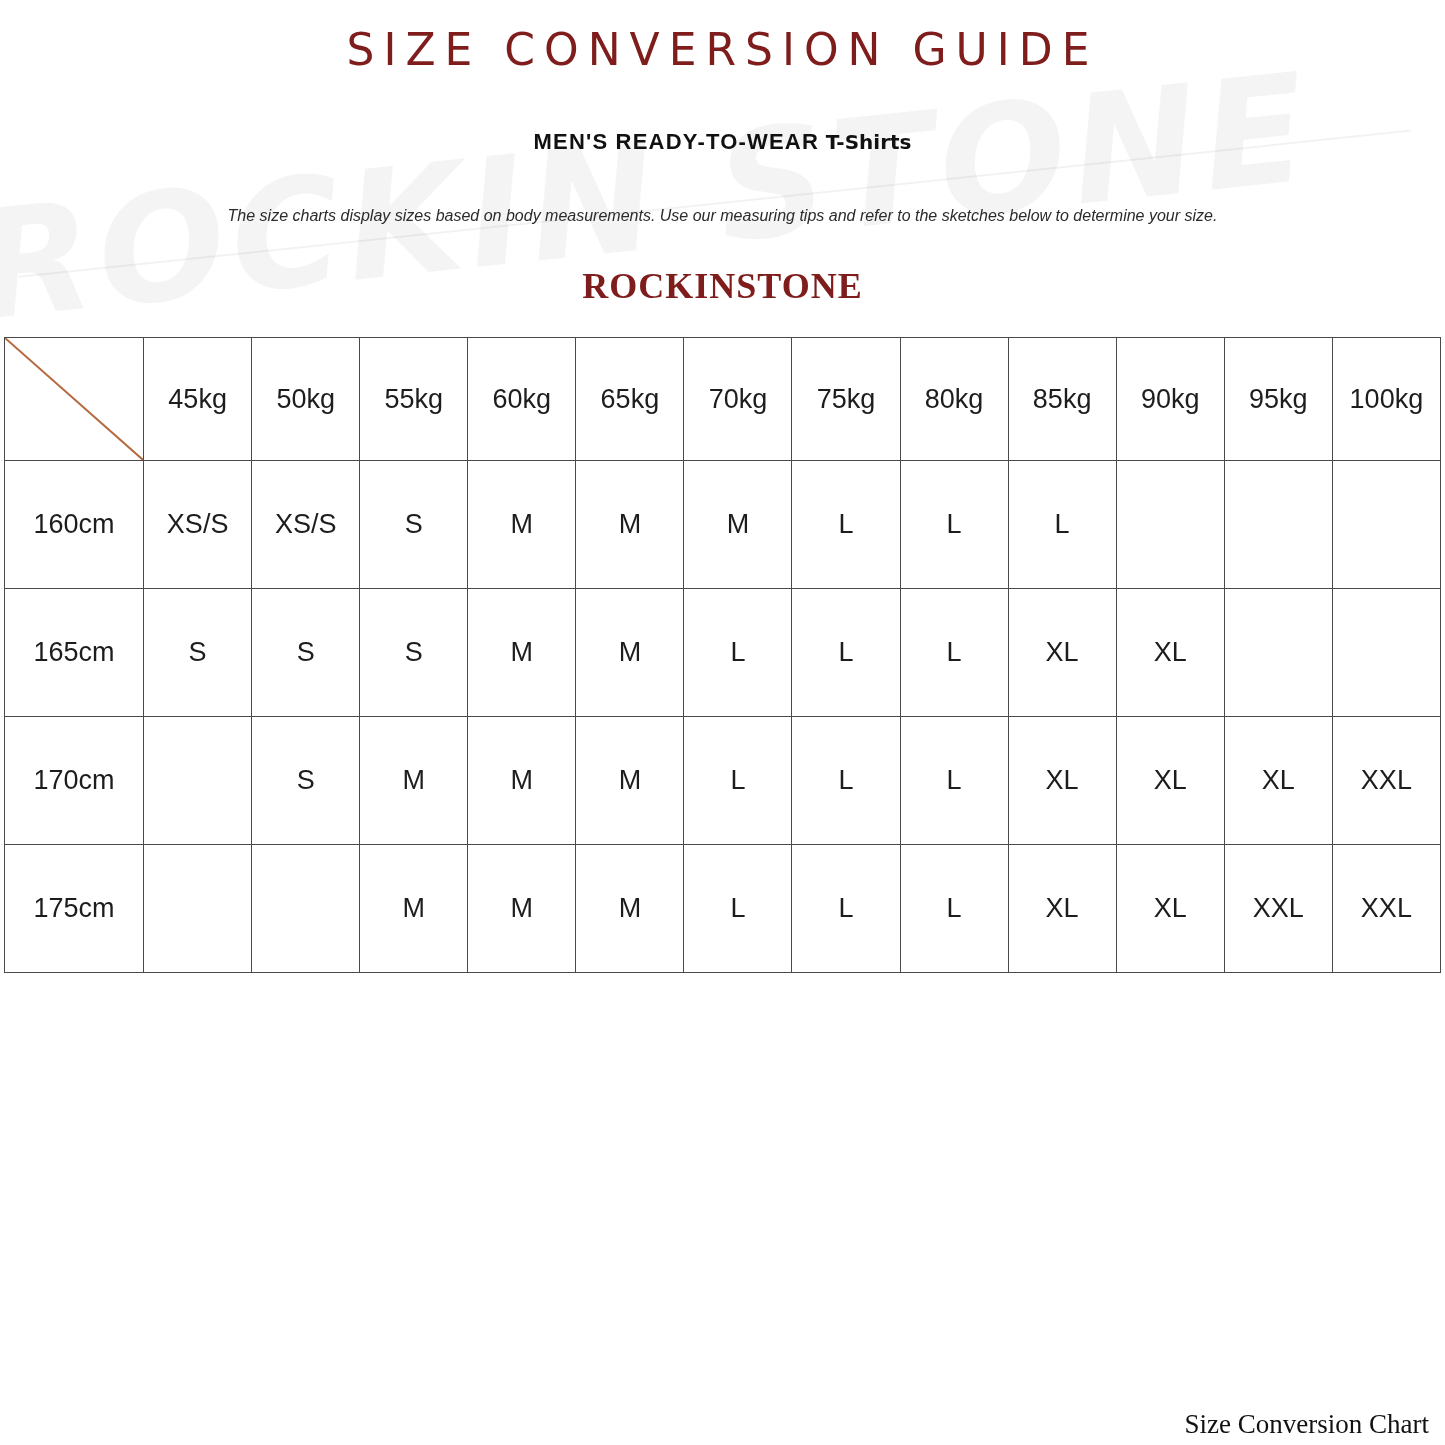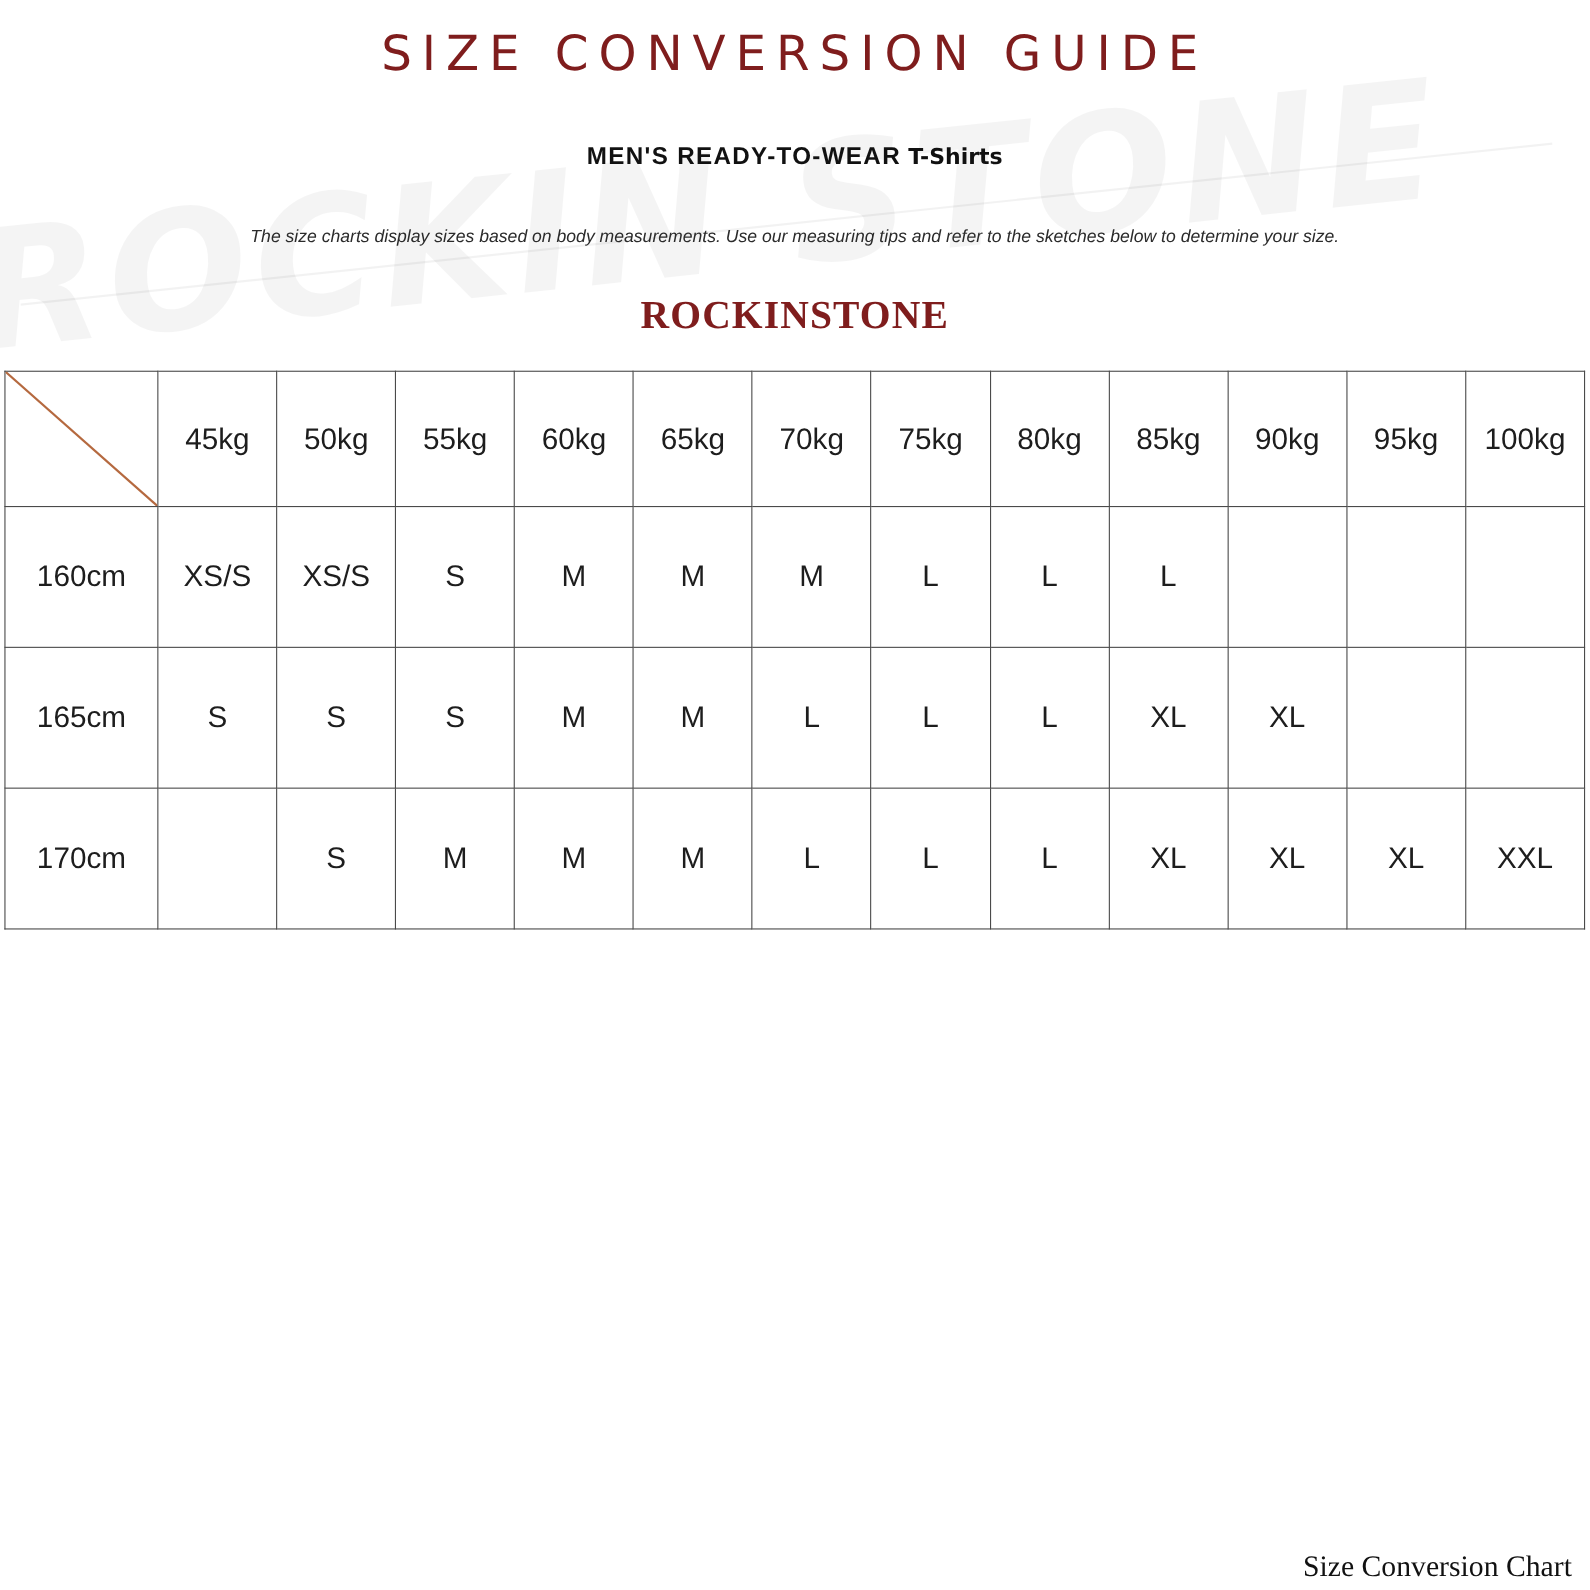--- a/index.html
+++ b/index.html
@@ -255,17 +255,32 @@
           <td class="c-m">M</td>
           <td class="c-m">M</td>
           <td class="c-l">L</td>
           <td class="c-l">L</td>
           <td class="c-l">L</td>
           <td class="c-xl">XL</td>
           <td class="c-xl">XL</td>
           <td class="c-xl">XL</td>
           <td class="c-xxl">XXL</td>
         </tr>
+        <tr>
+          <td>175cm</td>
+          <td class="c-none"></td>
+          <td class="c-none"></td>
+          <td class="c-m">M</td>
+          <td class="c-m">M</td>
+          <td class="c-m">M</td>
+          <td class="c-l">L</td>
+          <td class="c-l">L</td>
+          <td class="c-l">L</td>
+          <td class="c-xl">XL</td>
+          <td class="c-xl">XL</td>
+          <td class="c-xxl">XXL</td>
+          <td class="c-xxl">XXL</td>
+        </tr>
       </tbody>
   </table>
 </div>
 
 <div class="footer">Size Conversion Chart</div>
 
 </body></html>

